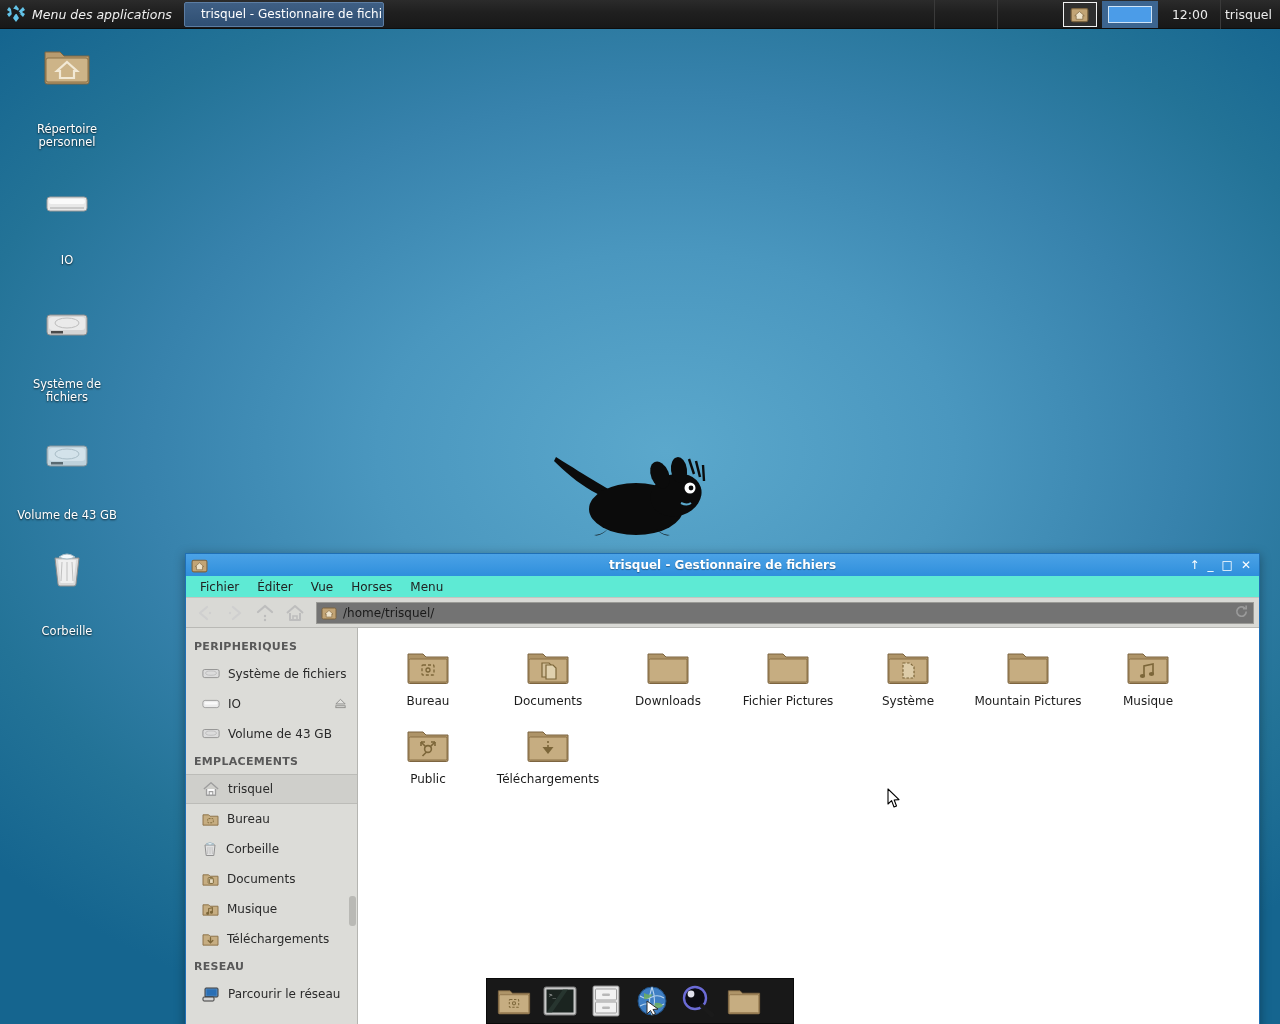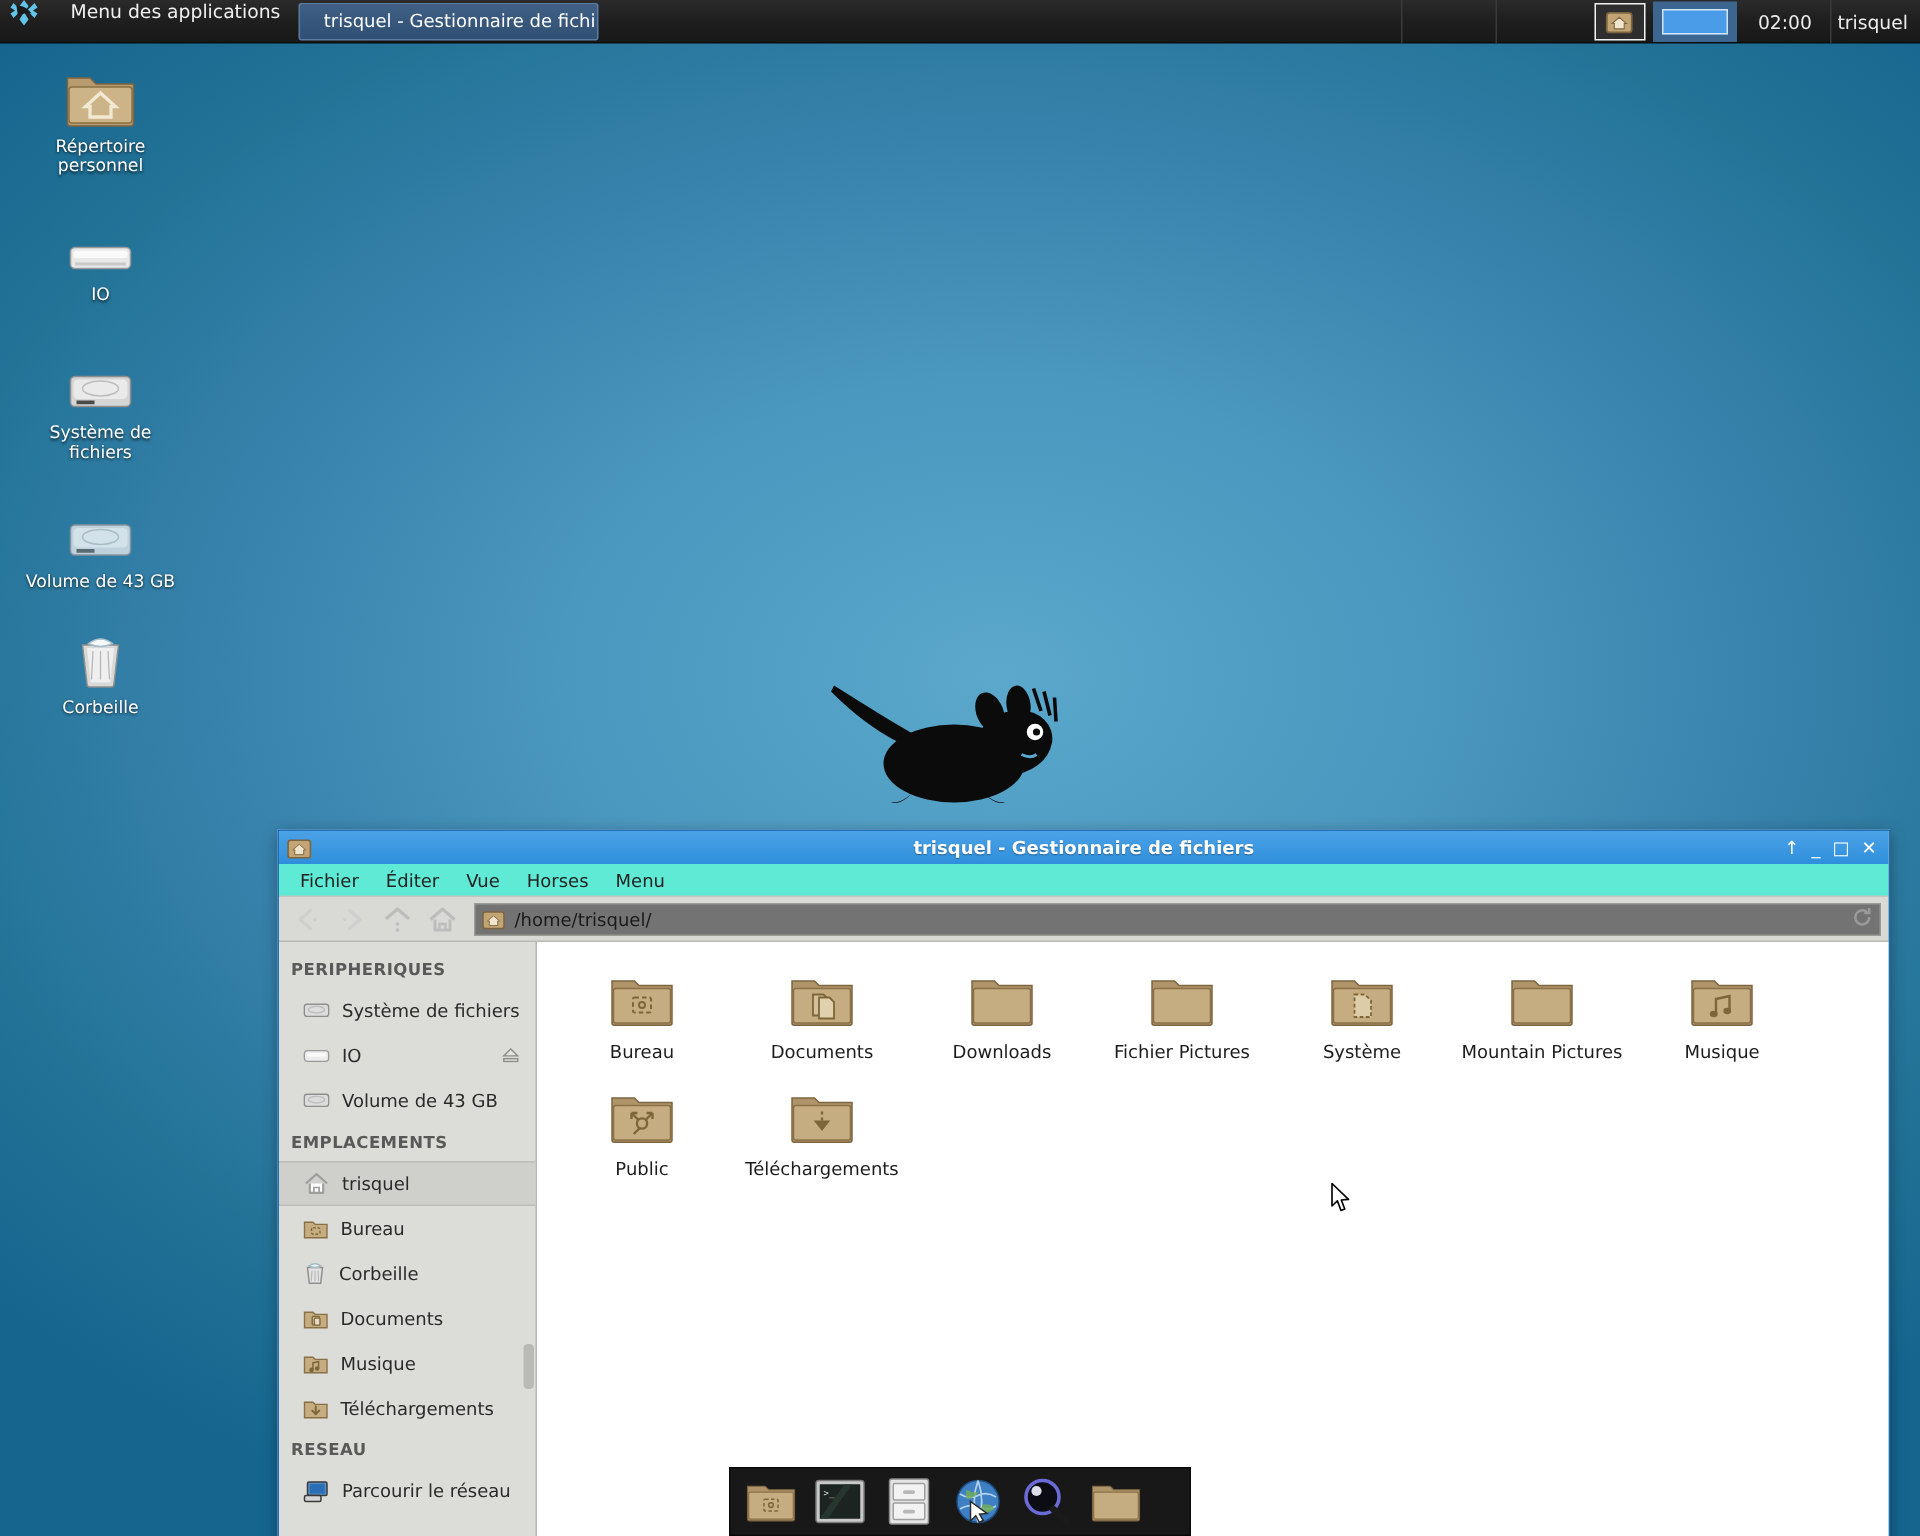--- a/index.html
+++ b/index.html
@@ -20,22 +20,22 @@
   .panel {
     position: absolute; top: 0; left: 0;
     width: 1280px; height: 29px;
     background: linear-gradient(#2b2b2b, #1f1f1f 45%, #181818);
     border-bottom: 1px solid #0d0d0d;
     display: flex; align-items: center;
     color: #e8e8e8;
     z-index: 50;
   }
   .panel-appsmenu {
-    display: flex; align-items: flex-start; gap: 21px;
-    padding: 0 10px 0 6px; height: 29px;
+    display: flex; align-items: center; gap: 6px;
+    padding: 0 10px 0 6px; height: 29px; font-style: italic;
   }
   .panel-appsmenu .label { font-size: 12.5px; color: #f0f0f0; }
   .mouse-logo { width: 20px; height: 18px; display:block; }
 
   .tasklist { display: flex; align-items: center; height: 29px; margin-left: 2px; }
   .task-btn {
     display: flex; align-items: center; gap: 7px;
     height: 25px; padding: 0 9px;
     background: linear-gradient(#3f5f84, #2f4f73);
     border: 1px solid #5c7da3;
@@ -66,20 +66,21 @@
   }
   .clock { padding: 0 12px; font-size: 12.5px; color: #ececec; }
   .username { padding: 0 8px 0 4px; font-size: 12.5px; color: #ececec; }
 
   
   .desktop-icons { position: absolute; top: 40px; left: 14px; width: 110px; z-index: 2; }
   .dicon {
     width: 106px; margin-bottom: 12px;
     display: flex; flex-direction: column; align-items: center;
     text-align: center;
+    gap: 32px;
   }
   .dicon .glyph { height: 46px; display: flex; align-items: flex-end; justify-content: center; }
   .dicon .cap {
     margin-top: 5px;
     color: #ffffff; font-size: 11.5px; line-height: 13px;
     text-shadow: 0 1px 2px rgba(0,0,0,.75);
     max-width: 100px;
   }
 
   
@@ -226,21 +227,21 @@
     <div class="panel-blank"></div>
     <div class="win-btn">
       <svg width="19" height="19" viewBox="0 0 16 16">
         <rect x="1" y="3" width="14" height="11" rx="1.5" fill="#c2a475" stroke="#7d6540"></rect>
         <path d="M8 5.5 L12 9 H10.8 V12 H5.2 V9 H4 Z" fill="#efe4cc" stroke="#7d6540" stroke-width=".6"></path>
       </svg>
     </div>
     <div class="wkspace">
       <div class="cell"></div>
     </div>
-    <div class="clock">02:00</div>
+    <div class="clock">12:00</div>
     <div class="panel-sep"></div>
     <div class="username">trisquel</div>
   </div>
 </div>
 
 <div class="desktop-icons">
 
   <div class="dicon" style="margin-bottom:22px;">
     <span class="glyph">
       <svg width="48" height="42" viewBox="0 0 48 42">

